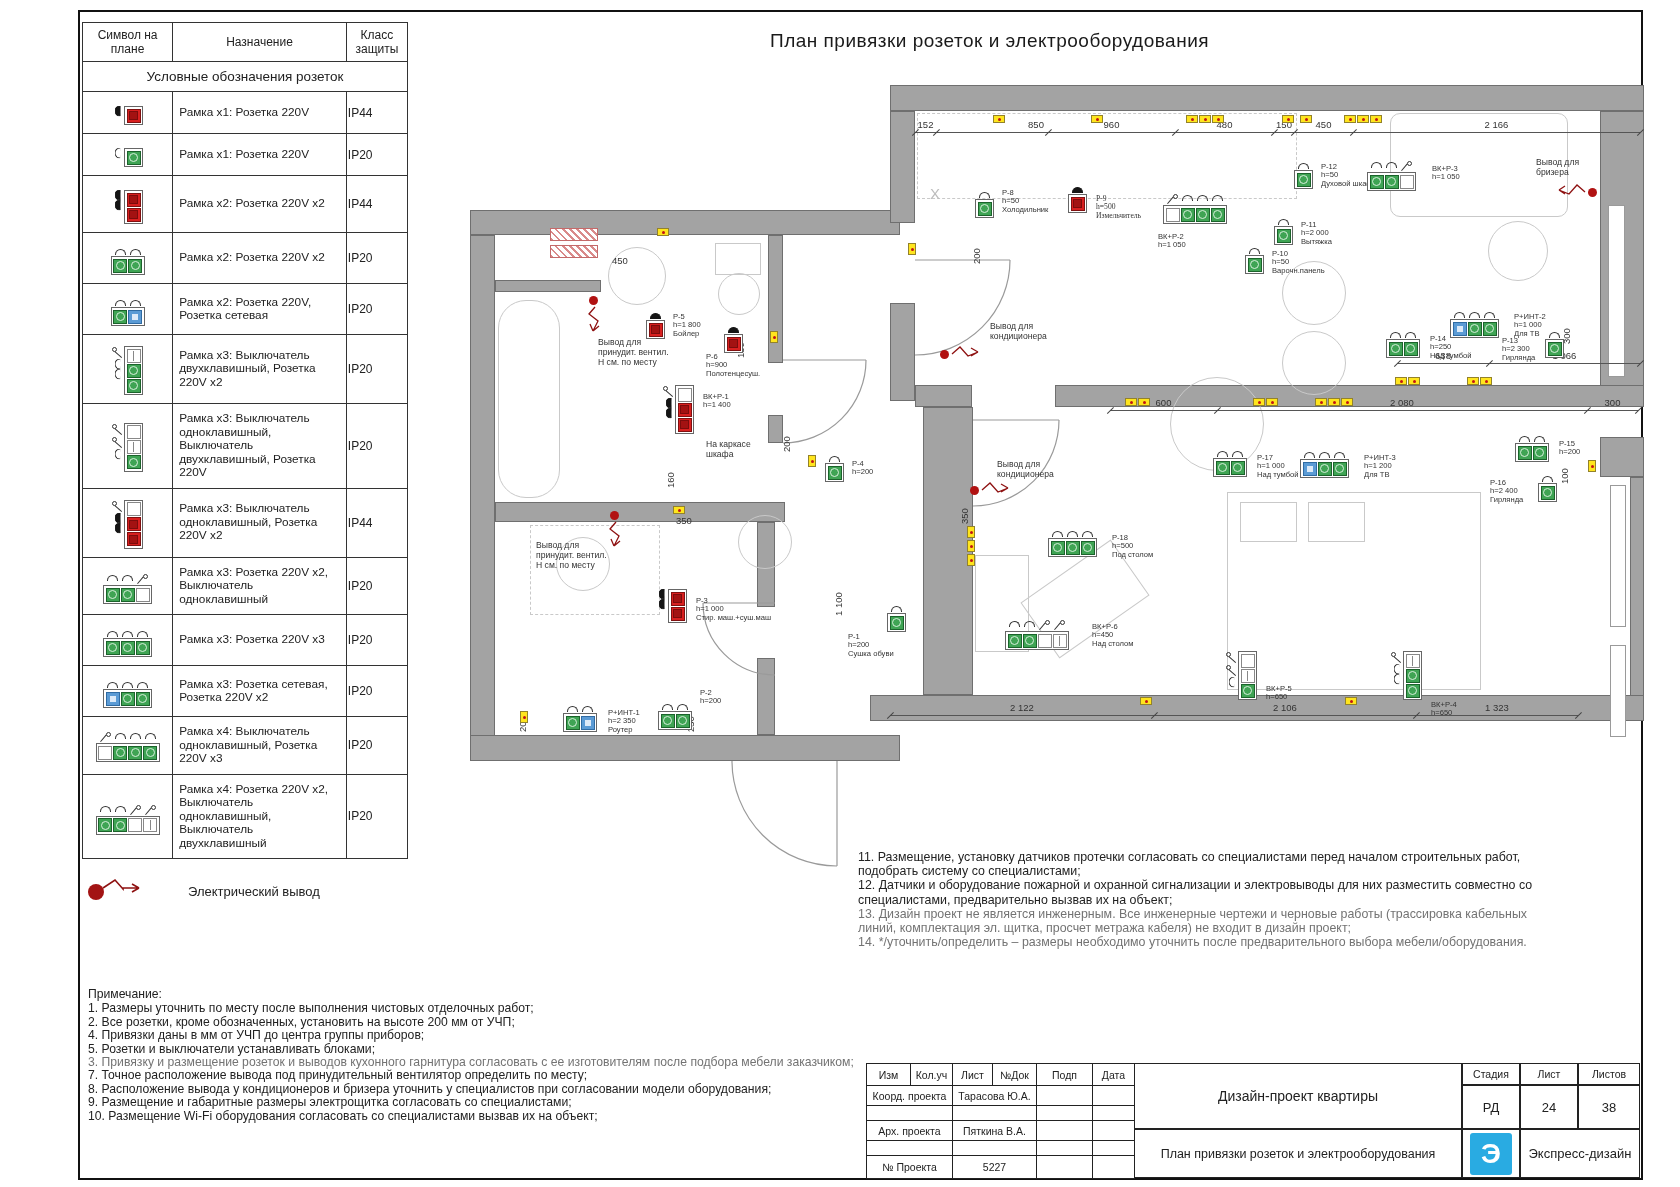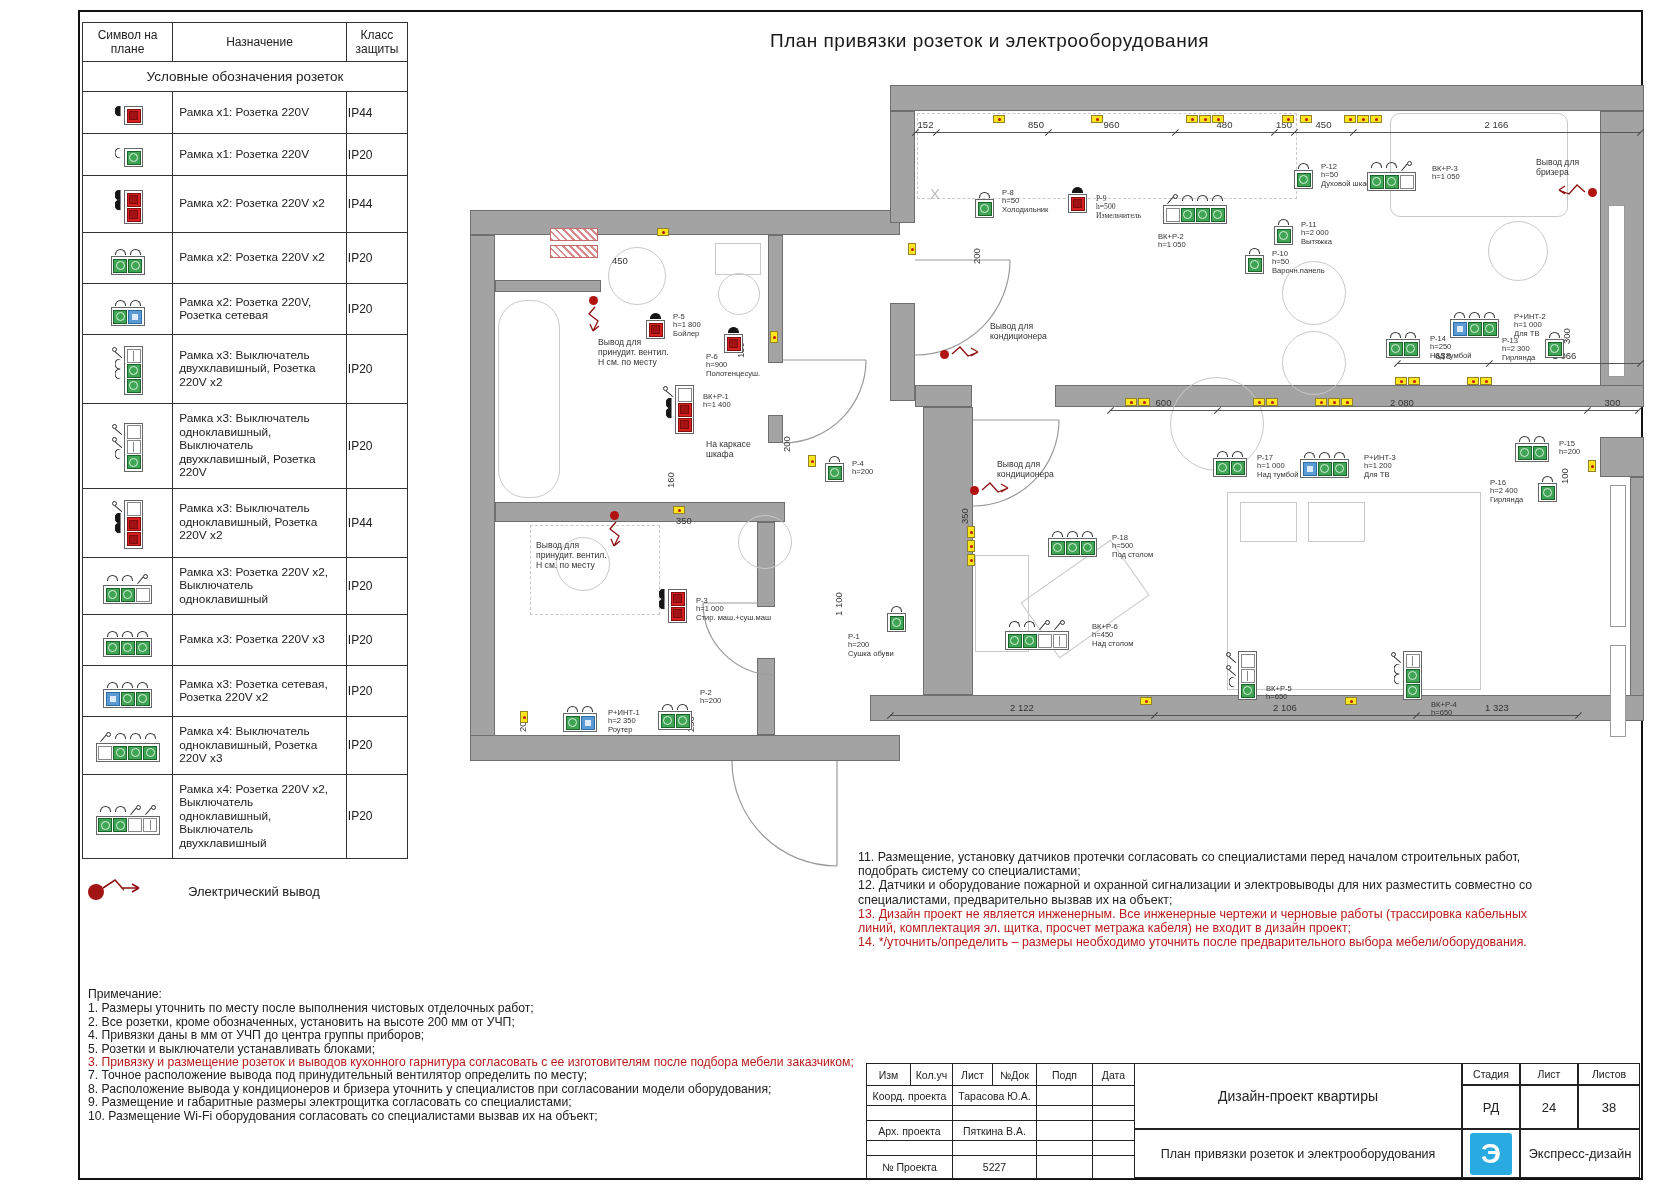--- a/index.html
+++ b/index.html
@@ -17,21 +17,21 @@
   .legend td.sym{width:84px;text-align:center;padding:8px 4px;}
   .legend td.nm{width:172px;font-size:11.8px;padding:8px 6px;line-height:13.5px;}
   .legend td.ip{width:56px;font-size:12px;text-align:left;}
   .elout{display:flex;align-items:center;gap:38px;margin-top:16px;padding-left:4px;}
   .elout .lbl{font-size:13px;}
 
   
   .notes-left{position:absolute;left:88px;top:988px;width:770px;font-size:12.2px;line-height:13.4px;}
   .notes-left .hd{margin-bottom:1px;}
   .notes-right{position:absolute;left:858px;top:850px;width:700px;font-size:12.4px;line-height:14.2px;}
-  .note-red{color:#b91c1c;}
+  .note-red{color:#737373;}
 
   
   .tblock{position:absolute;left:866px;top:1063px;width:774px;height:115px;font-size:10.5px;}
   .tblock table{border-collapse:collapse;table-layout:fixed;}
   .tblock td{border:1px solid #222;text-align:center;padding:0 2px;overflow:hidden;white-space:nowrap;}
   .tb-left{position:absolute;left:0;top:0;}
   .tb-right{position:absolute;left:268px;top:0;width:506px;height:115px;display:grid;
             grid-template-columns:328px 58px 58px 62px;grid-template-rows:22px 44px 49px;}
   .tb-right>div{border:1px solid #222;display:flex;align-items:center;justify-content:center;}
   .cell-project{grid-column:1;grid-row:1/3;font-size:14px;}

